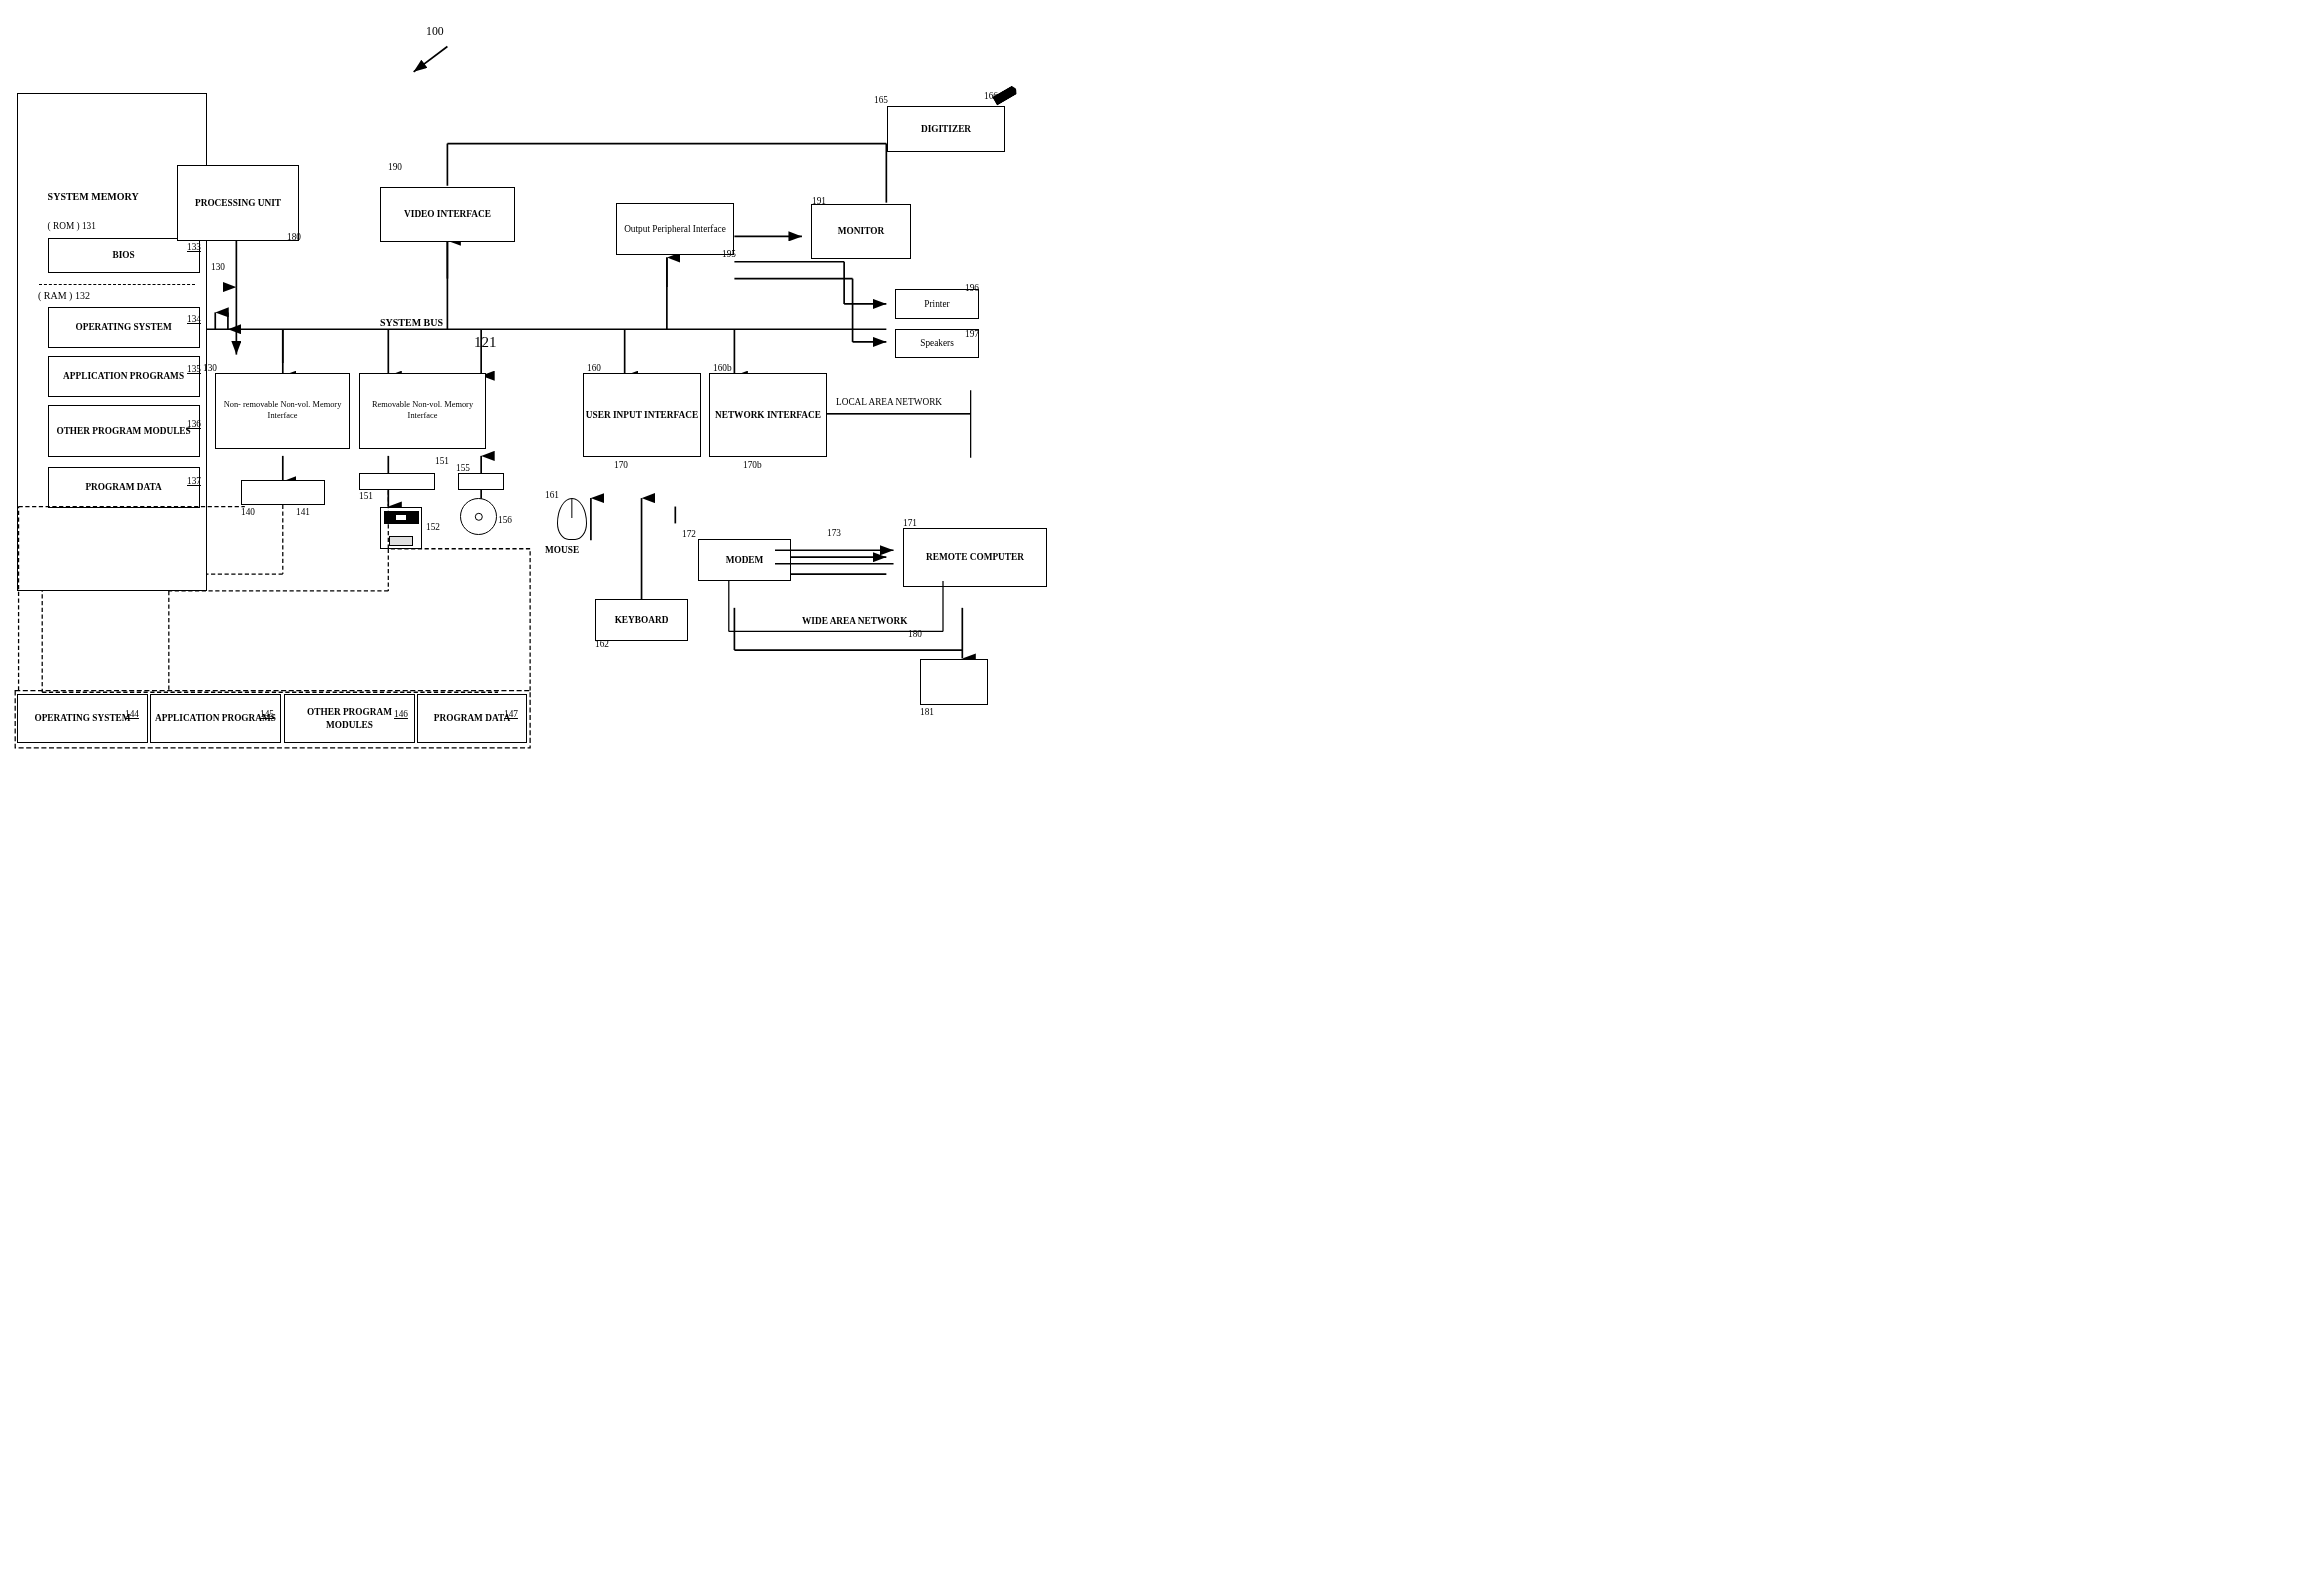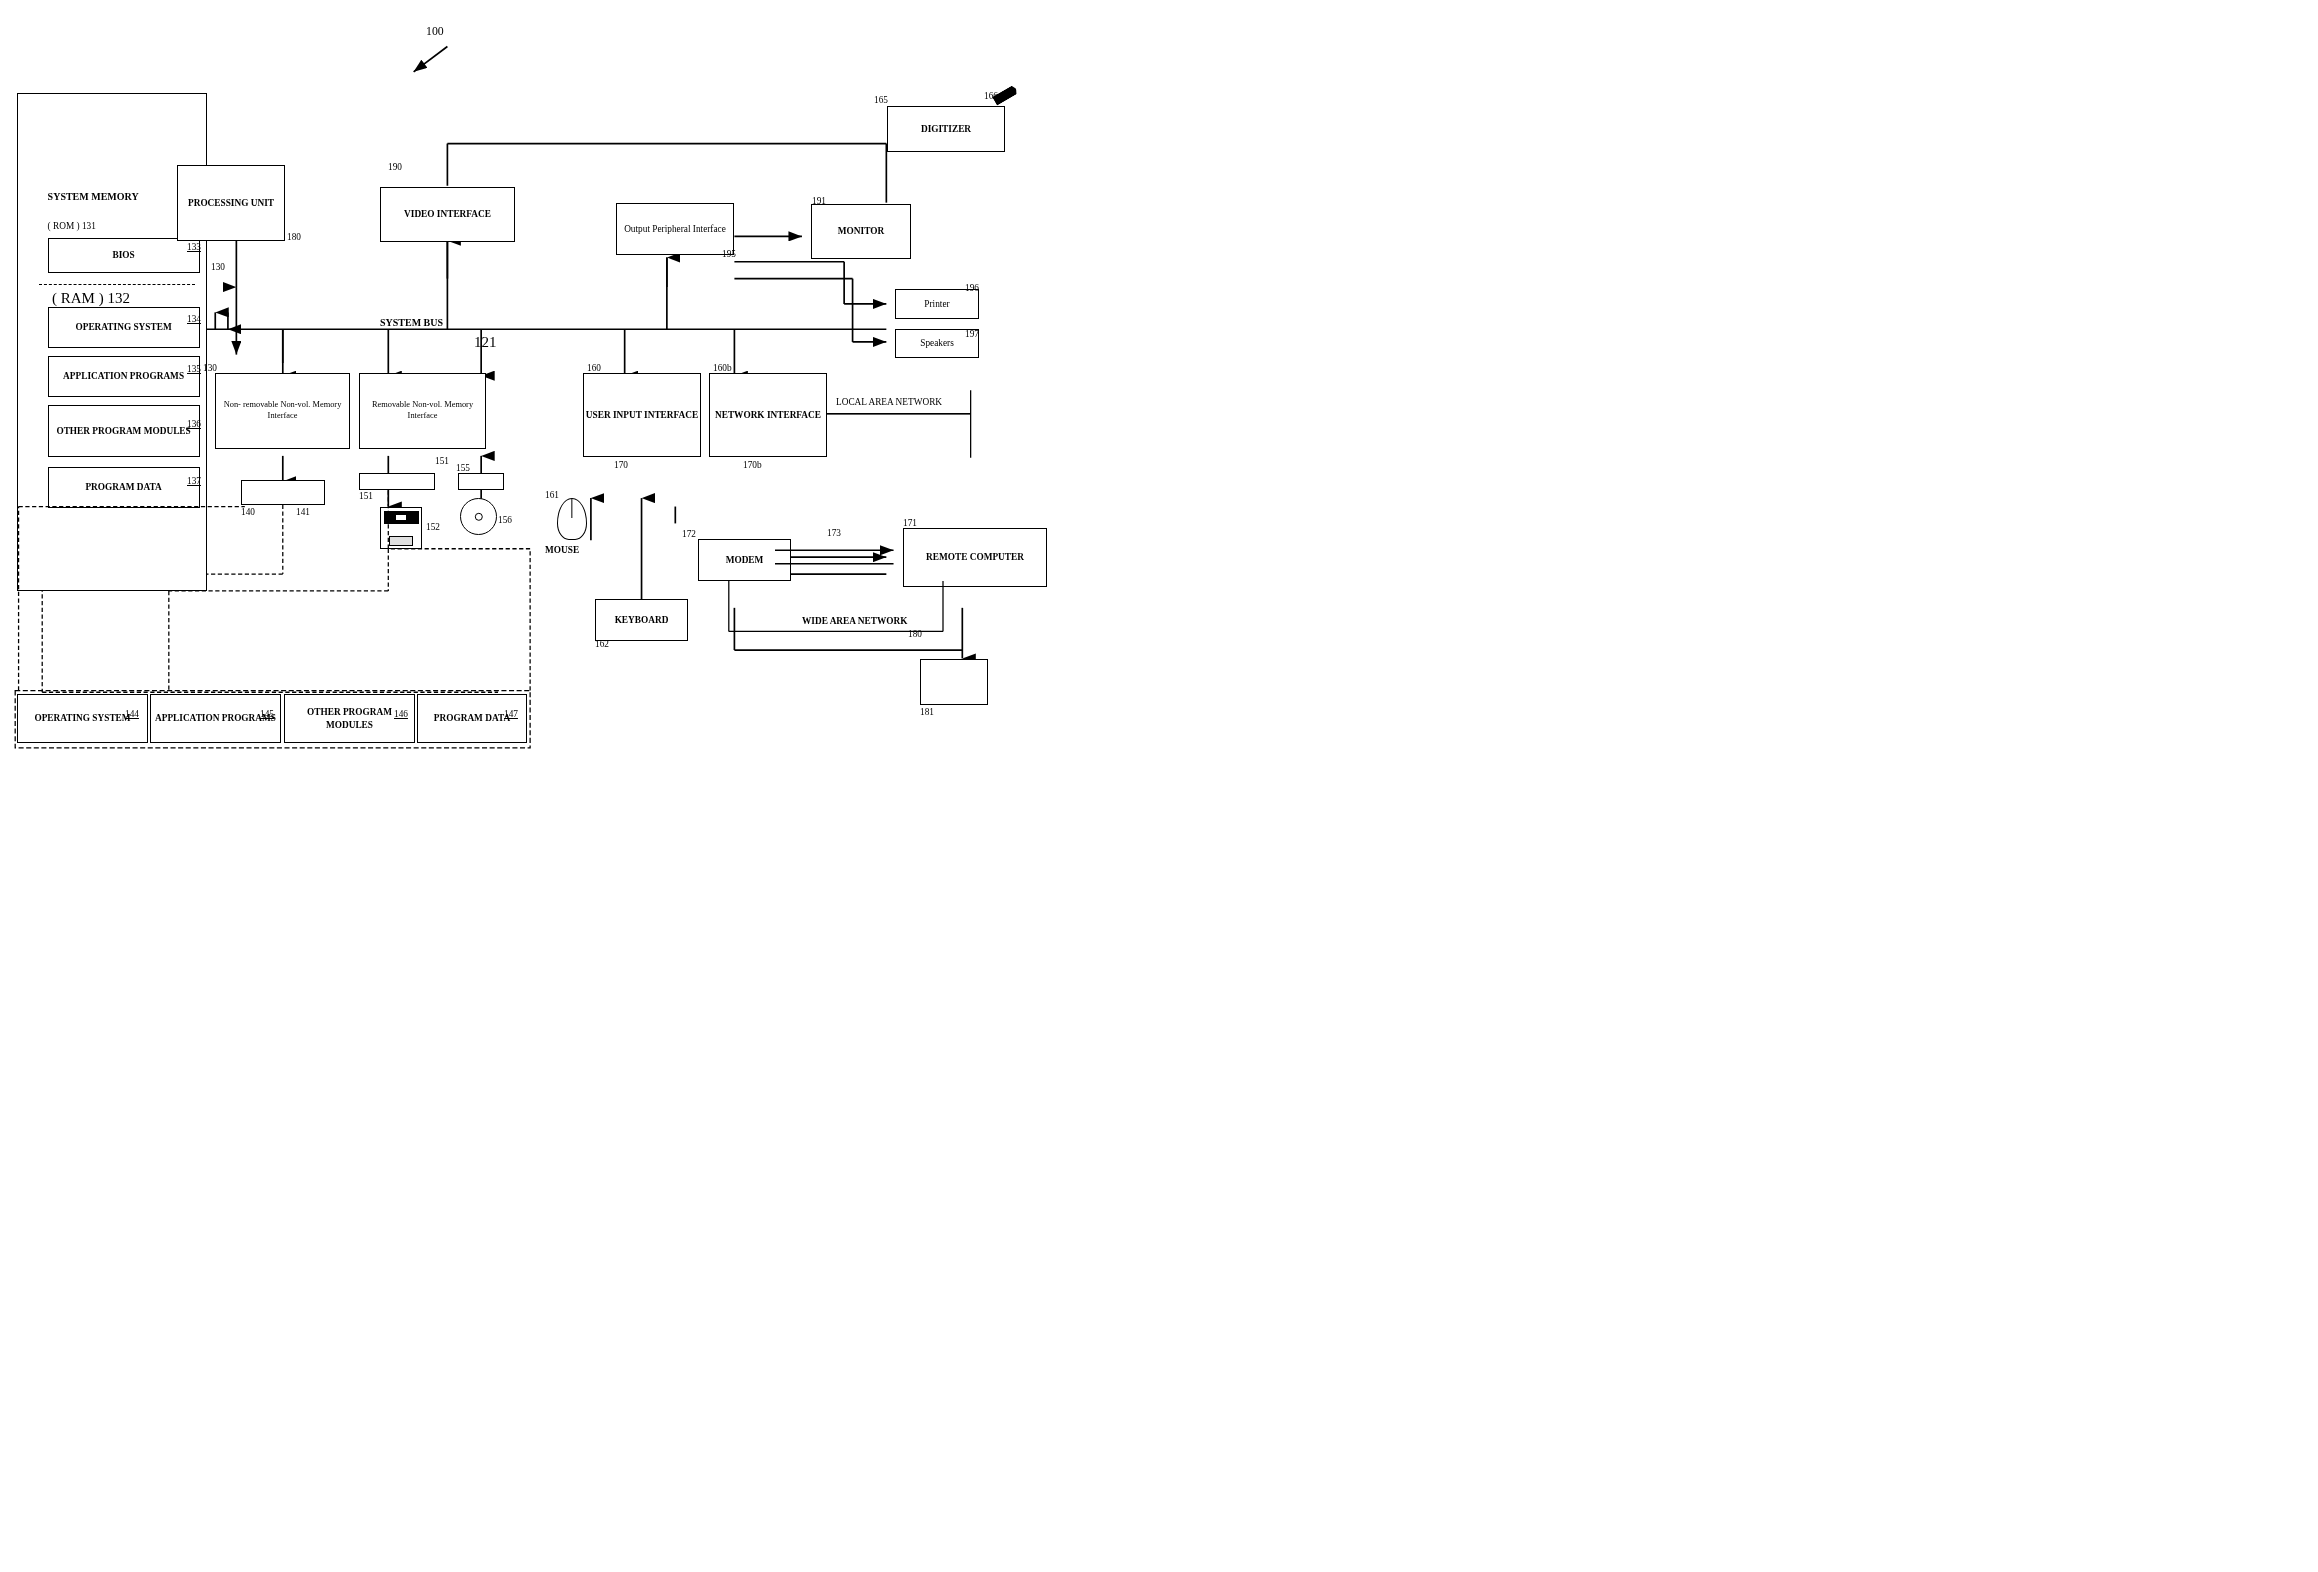--- a/index.html
+++ b/index.html
@@ -165,21 +165,21 @@
     <div class="label" style="left:29.6px; top:97px; font-size:10px; font-weight:bold;">SYSTEM MEMORY</div>
 
     <div class="label" style="left:29.6px; top:127px; font-size:9.3px;">( ROM ) 131</div>
     <div class="box" style="left:29.6px; top:144px; width:152px; height:35px;">
       <span>BIOS</span>
     </div>
     <div class="label label-underline" style="left:169px; top:148px; font-size:9.3px;">133</div>
 
     <div style="position:absolute; left:21px; top:190px; width:156px; border-top:1.3px dashed #000;"></div>
 
-    <div class="label" style="left:34px; top:196px; font-size:15px;">( RAM ) 132</div>
+    <div class="label" style="left:20px; top:196px; font-size:10px;">( RAM ) 132</div>
 
     <div class="box" style="left:29.6px; top:213px; width:152px; height:41px;">
       <span>OPERATING SYSTEM</span>
     </div>
     <div class="label label-underline" style="left:169px; top:220px; font-size:9.3px;">134</div>
 
     <div class="box" style="left:29.6px; top:262px; width:152px; height:41px;">
       <span>APPLICATION PROGRAMS</span>
     </div>
     <div class="label label-underline" style="left:169px; top:270px; font-size:9.3px;">135</div>
@@ -190,21 +190,21 @@
     <div class="label label-underline" style="left:169px; top:325px; font-size:9.3px;">136</div>
 
     <div class="box" style="left:29.6px; top:373px; width:152px; height:41px;">
       <span>PROGRAM DATA</span>
     </div>
     <div class="label label-underline" style="left:169px; top:382px; font-size:9.3px;">137</div>
   </div>
 
   <div class="label" style="left:211px; top:262px; font-size:9.3px;">130</div>
 
-  <div class="box" style="left:177px; top:165px; width:108px; height:76px;">
+  <div class="box" style="left:177px; top:165px; width:122px; height:76px;">
     <span>PROCESSING UNIT</span>
   </div>
   <div class="label" style="left:287px; top:232px; font-size:9.3px;">180</div>
 
   <div class="label" style="left:380px; top:317px; font-size:10px; font-weight:bold;">SYSTEM BUS</div>
   <div class="label" style="left:474px; top:334px; font-size:15px;">121</div>
 
   <div class="box" style="left:380px; top:187px; width:135px; height:55px;">
     <span>VIDEO INTERFACE</span>
   </div>

